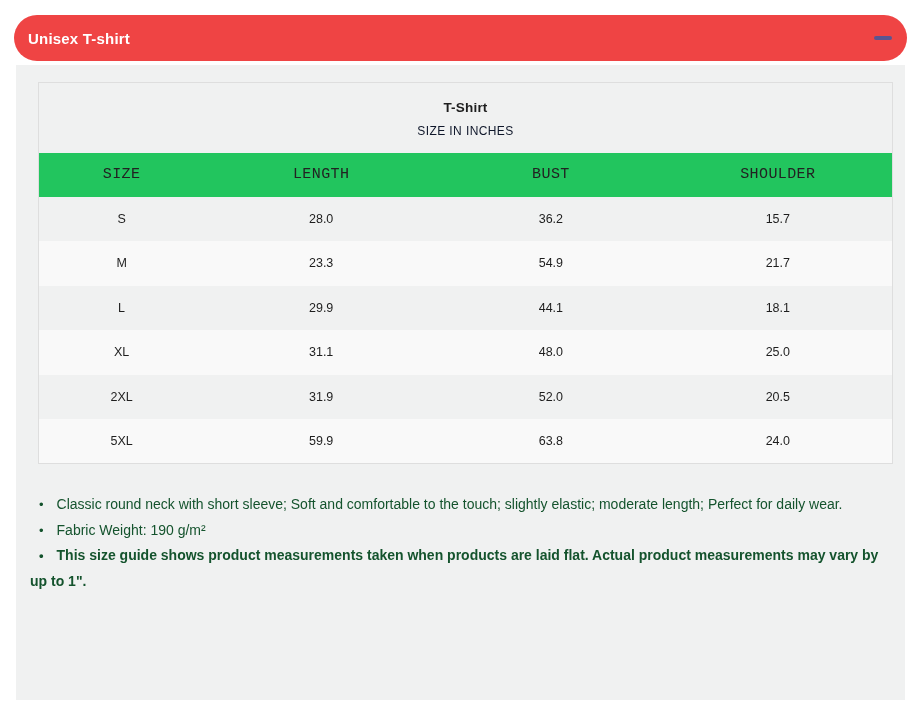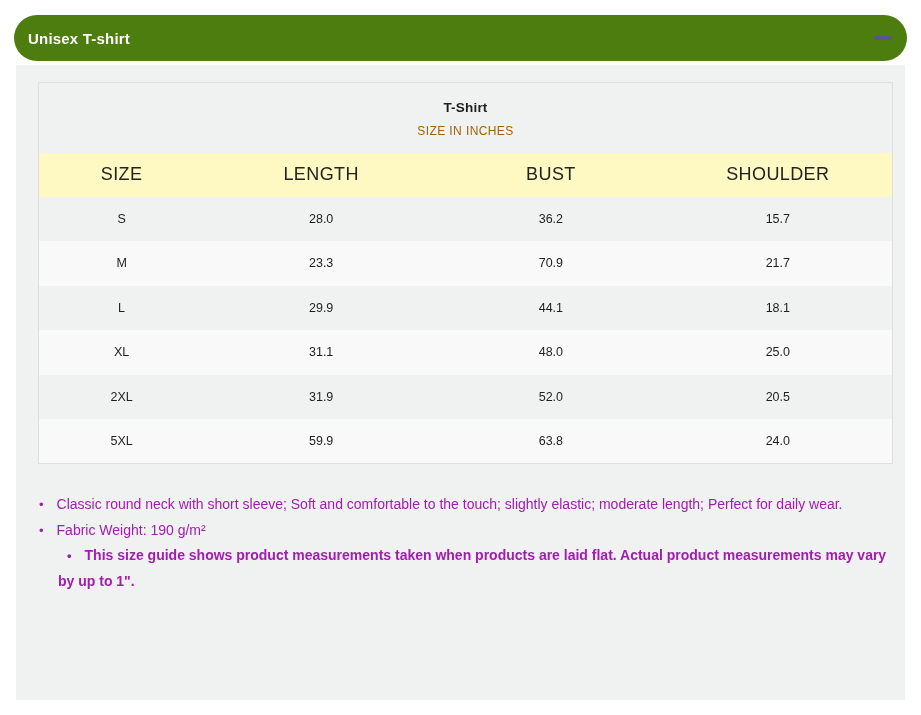--- a/index.html
+++ b/index.html
@@ -8,21 +8,21 @@
     width: 921px; height: 715px;
     font-family: "Liberation Sans", sans-serif;
     color: #1b1b1b;
     overflow: hidden;
   }
 
   
   .accordion-bar {
     margin: 15px 14px 0 14px;
     width: 893px; height: 46px;
-    background: #4d7c0f;
+    background: #ef4444;
     border-radius: 23px;
     display: flex; align-items: center; justify-content: space-between;
     padding: 0 15px 0 14px;
     cursor: pointer;
   }
   .accordion-title {
     color: #ffffff;
     font-size: 15px;
     font-weight: bold;
     letter-spacing: 0.2px;
@@ -64,57 +64,58 @@
   }
   .table-title {
     font-size: 13.5px;
     font-weight: bold;
     color: #1e1e1e;
     margin-bottom: 9px;
     letter-spacing: 0.2px;
   }
   .table-subtitle {
     font-size: 12px;
-    color: #a16207;
+    color: #0f172a;
     letter-spacing: 0.4px;
   }
 
   .size-table thead tr.cols th {
     height: 44px;
-    background: #fef9c3;
+    background: #22c55e;
     font-weight: normal;
-    font-size: 18px;
+    font-size: 15px;
     color: #222222;
     letter-spacing: 0.4px;
     vertical-align: middle;
+    font-family: Liberation Mono, monospace;
   }
   .size-table tbody td {
     height: 44.5px;
     font-size: 12.5px;
     color: #1e1e1e;
     vertical-align: middle;
   }
   .size-table tbody tr:nth-child(odd)  { background: #f0f1f1; }
   .size-table tbody tr:nth-child(even) { background: #f9f9f9; }
 
   
   .notes {
     margin: 28px 0 0 -8px;
     width: 867px;
     font-size: 14px;
     line-height: 24.7px;
-    color: #a21caf;
+    color: #14532d;
   }
   .notes p { margin: 0; }
   .notes .dot {
     display: inline-block;
     margin: 0 13px 0 9px;
     font-size: 13px;
   }
-  .notes p.bold { font-weight: bold; margin-left: 28px; }
+  .notes p.bold { font-weight: bold; }
 </style>
 </head>
 <body>
 
 <div class="accordion-bar">
   <span class="accordion-title">Unisex T-shirt</span>
   <span class="minus-icon"></span>
 </div>
 
 <div class="panel">
@@ -143,21 +144,21 @@
     <tbody>
       <tr>
         <td>S</td>
         <td>28.0</td>
         <td>36.2</td>
         <td>15.7</td>
       </tr>
       <tr>
         <td>M</td>
         <td>23.3</td>
-        <td>70.9</td>
+        <td>54.9</td>
         <td>21.7</td>
       </tr>
       <tr>
         <td>L</td>
         <td>29.9</td>
         <td>44.1</td>
         <td>18.1</td>
       </tr>
       <tr>
         <td>XL</td>

